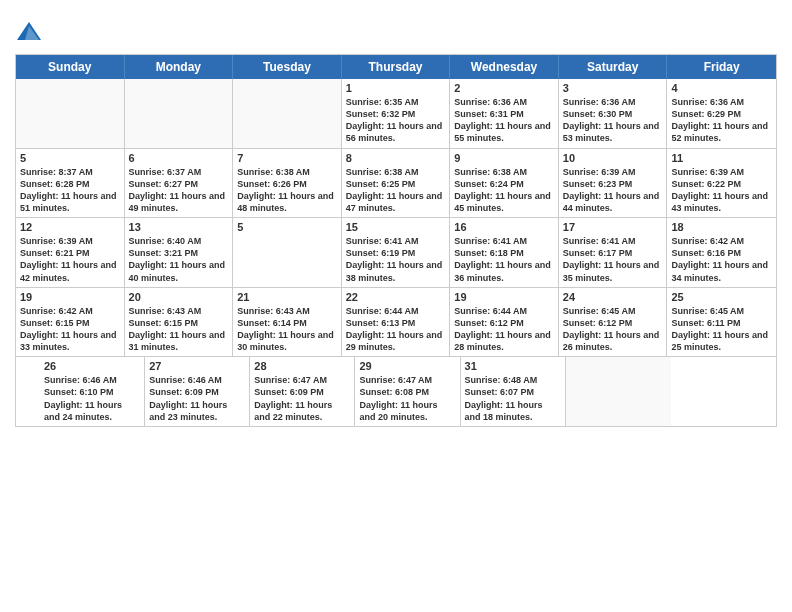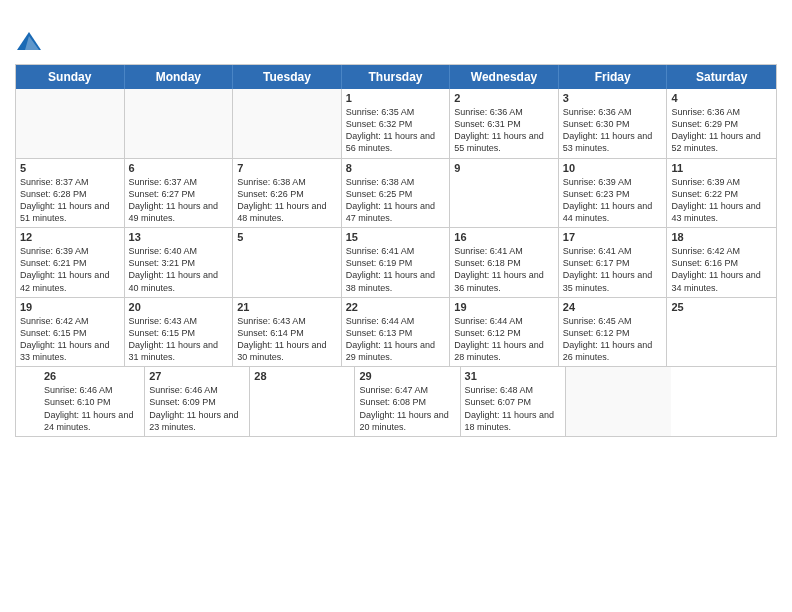--- a/index.html
+++ b/index.html
@@ -6,21 +6,21 @@
     body {
       font-family: Arial, sans-serif;
       background: #fff;
       width: 792px;
       height: 612px;
       overflow: hidden;
     }
     .page {
       width: 792px;
       height: 432px;
-      padding: 28px 15px;
+      padding: 18px 15px;
       display: flex;
       flex-direction: column;
     }
     .header {
       display: flex;
       justify-content: space-between;
       align-items: flex-start;
       margin-bottom: 8px;
     }
     .logo {
@@ -97,20 +97,21 @@
     .day-num {
       font-size: 11px;
       font-weight: bold;
       margin-bottom: 2px;
       display: block;
     }
     .cell-info {
       font-size: 9px;
       line-height: 1.35;
       color: #333;
+      font-weight: bold;
     }
   </style>
 </head>
 <body>
 
 <div class="page">
   <div class="header">
     <div class="logo">
       <svg class="logo-icon" viewBox="0 0 28 28">
         <polygon points="14,4 26,22 2,22" fill="#1a6ab5"></polygon>
@@ -127,22 +128,22 @@
     </div>
   </div>
 
   <div class="calendar">
     <div class="cal-header">
     <div class="cal-header-cell">Sunday</div>
         <div class="cal-header-cell">Monday</div>
         <div class="cal-header-cell">Tuesday</div>
         <div class="cal-header-cell">Thursday</div>
         <div class="cal-header-cell">Wednesday</div>
+        <div class="cal-header-cell">Saturday</div>
         <div class="cal-header-cell">Friday</div>
-        <div class="cal-header-cell">Saturday</div>
       </div>
     <div class="cal-body">
     <div class="cal-row">
           <div class="cal-cell empty"></div>
           <div class="cal-cell empty"></div>
           <div class="cal-cell empty"></div>
           <div class="cal-cell">
             <span class="day-num">1</span>
             <div class="cell-info">Sunrise: 6:35 AM
 Sunset: 6:32 PM
@@ -195,20 +196,24 @@
           </div>
           <div class="cal-cell">
             <span class="day-num">8</span>
             <div class="cell-info">Sunrise: 6:38 AM
 Sunset: 6:25 PM
 Daylight: 11 hours
 and 47 minutes.</div>
           </div>
           <div class="cal-cell">
             <span class="day-num">9</span>
+            <div class="cell-info">Sunrise: 6:38 AM
+Sunset: 6:24 PM
+Daylight: 11 hours
+and 45 minutes.</div>
           </div>
           <div class="cal-cell">
             <span class="day-num">10</span>
             <div class="cell-info">Sunrise: 6:39 AM
 Sunset: 6:23 PM
 Daylight: 11 hours
 and 44 minutes.</div>
           </div>
           <div class="cal-cell">
             <span class="day-num">11</span>
@@ -303,39 +308,47 @@
           </div>
           <div class="cal-cell">
             <span class="day-num">24</span>
             <div class="cell-info">Sunrise: 6:45 AM
 Sunset: 6:12 PM
 Daylight: 11 hours
 and 26 minutes.</div>
           </div>
           <div class="cal-cell">
             <span class="day-num">25</span>
+            <div class="cell-info">Sunrise: 6:45 AM
+Sunset: 6:11 PM
+Daylight: 11 hours
+and 25 minutes.</div>
           </div>
         </div>
         <div class="cal-row">
           <div class="cal-cell">
             <span class="day-num">26</span>
             <div class="cell-info">Sunrise: 6:46 AM
 Sunset: 6:10 PM
 Daylight: 11 hours
 and 24 minutes.</div>
           </div>
           <div class="cal-cell">
             <span class="day-num">27</span>
             <div class="cell-info">Sunrise: 6:46 AM
 Sunset: 6:09 PM
 Daylight: 11 hours
 and 23 minutes.</div>
           </div>
           <div class="cal-cell">
             <span class="day-num">28</span>
+            <div class="cell-info">Sunrise: 6:47 AM
+Sunset: 6:09 PM
+Daylight: 11 hours
+and 22 minutes.</div>
           </div>
           <div class="cal-cell">
             <span class="day-num">29</span>
             <div class="cell-info">Sunrise: 6:47 AM
 Sunset: 6:08 PM
 Daylight: 11 hours
 and 20 minutes.</div>
           </div>
           <div class="cal-cell">
             <span class="day-num">31</span>

